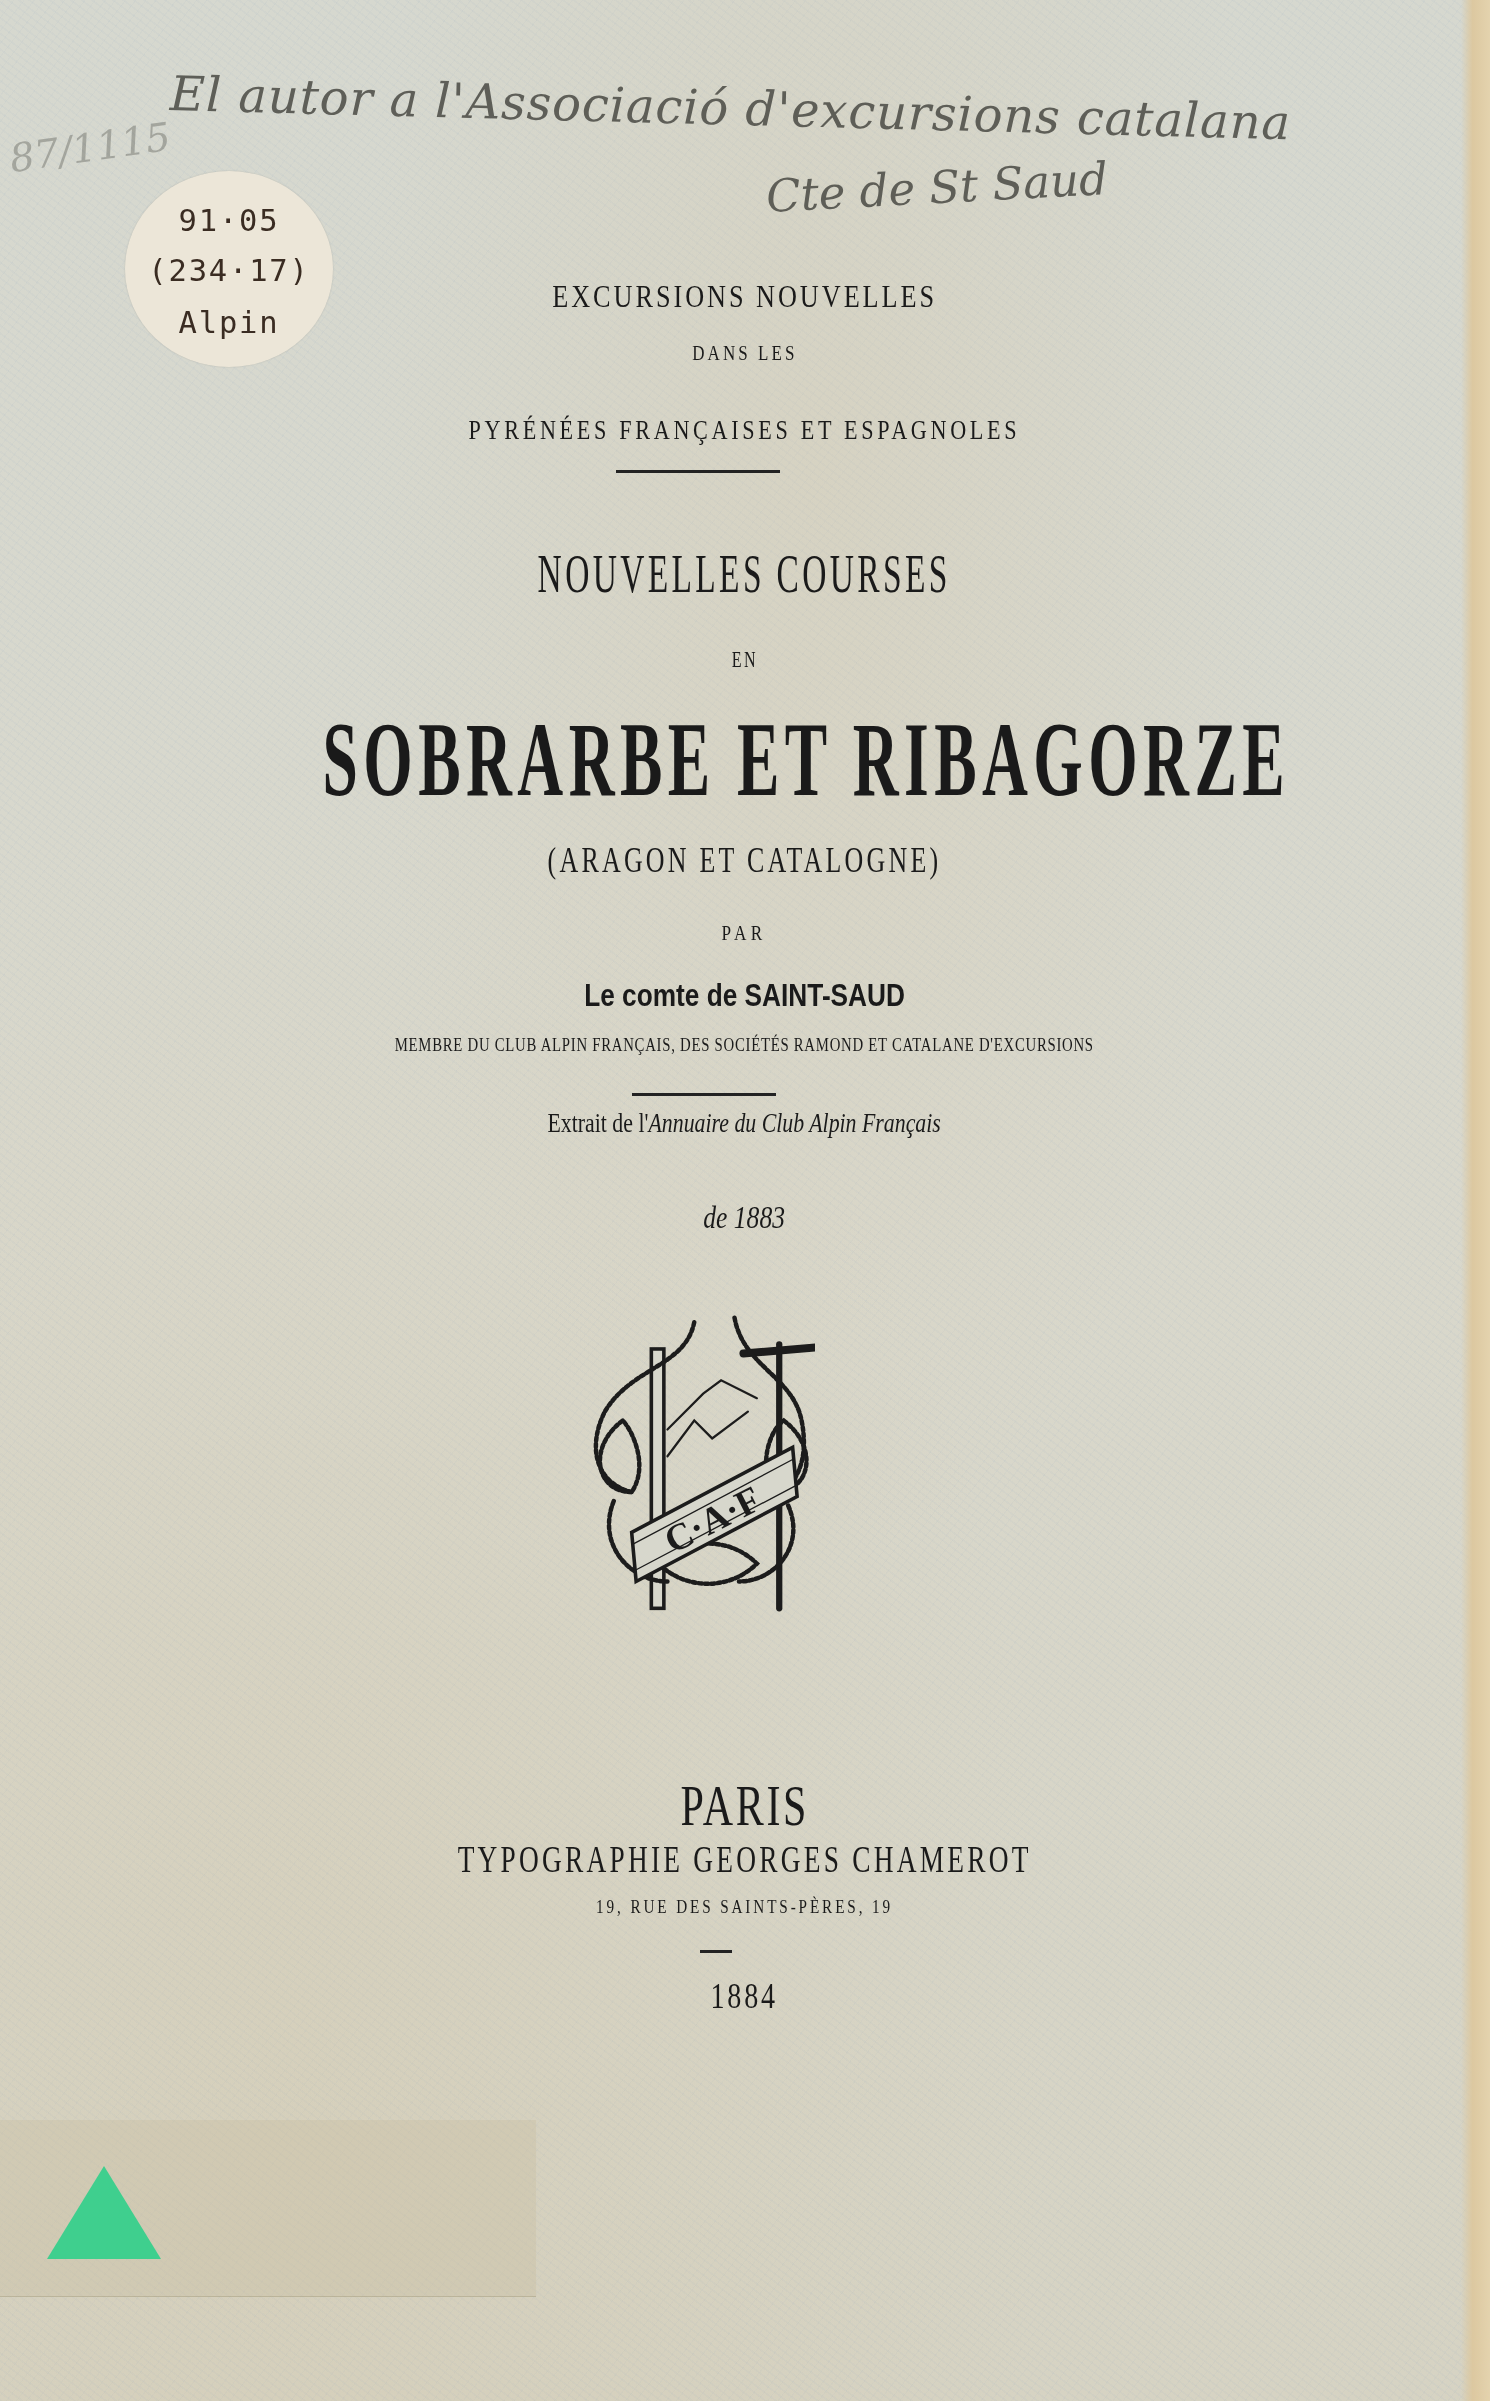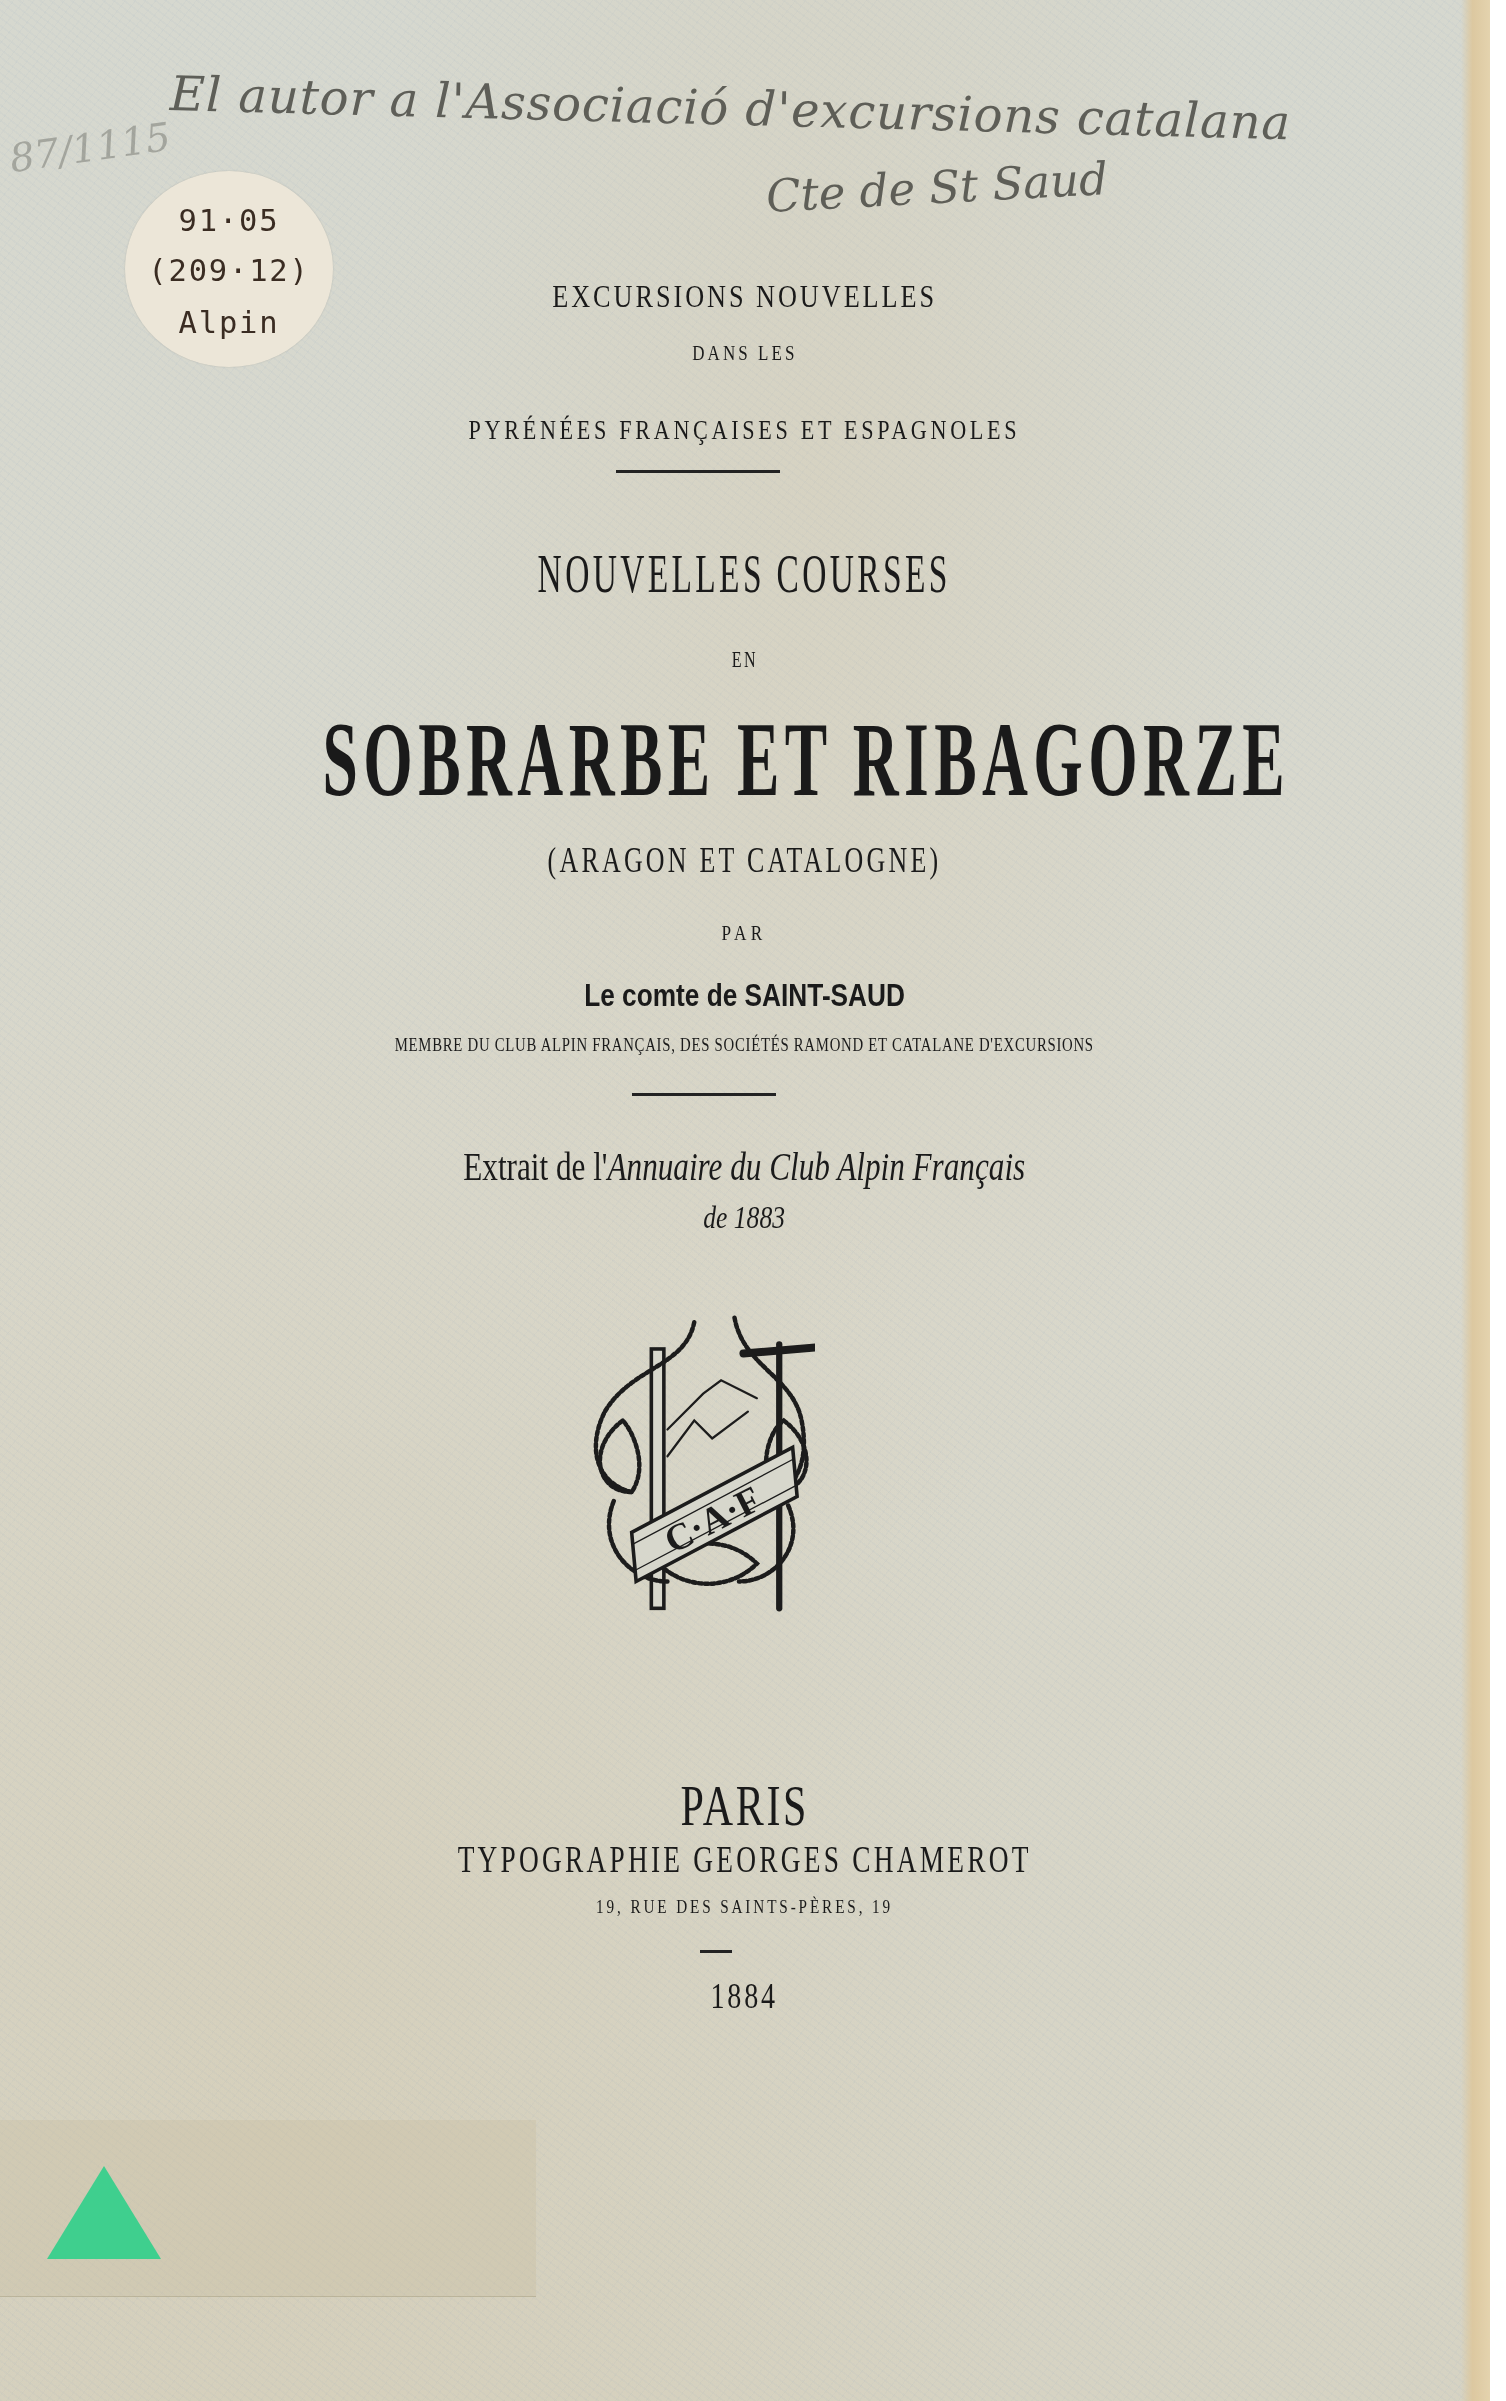--- a/index.html
+++ b/index.html
@@ -34,21 +34,21 @@
 <div class="page">
   <div class="edge"></div>
 
   <div class="abs hand" style="left:9px;top:125px;font-size:39px;transform:rotate(-8deg);opacity:.35;">87/1115</div>
 
   <div class="abs hand" style="left:170px;top:65px;font-size:48px;transform:rotate(1.5deg);transform-origin:left;letter-spacing:0.9px;">El autor a l'Associació d'excursions catalana</div>
   <div class="abs hand" style="left:766px;top:161px;font-size:45px;transform:rotate(-3deg);">Cte de St Saud</div>
 
   <div class="sticker">
     <div class="sticker-line" style="top:32px;">91·05</div>
-    <div class="sticker-line" style="top:82px;">(209·12)</div>
+    <div class="sticker-line" style="top:82px;">(234·17)</div>
     <div class="sticker-line" style="top:134px;">Alpin</div>
   </div>
 
   <div class="center" style="top:278px;font-size:32px;letter-spacing:3.6px;text-decoration:underline;">
     <span class="cond" style="transform:scaleX(.82);">EXCURSIONS NOUVELLES</span>
   </div>
   <div class="center" style="top:342px;font-size:20px;letter-spacing:3.6px;">
     <span class="cond" style="transform:scaleX(.85);">DANS LES</span>
   </div>
   <div class="center" style="top:387px;font-size:27px;letter-spacing:4.5px;margin-top:28px;">
@@ -73,21 +73,21 @@
     <span class="cond" style="transform:scaleX(.8);">PAR</span>
   </div>
   <div class="center" style="top:977px;font-size:32px;font-weight:bold;font-family:'Liberation Sans','DejaVu Sans',sans-serif;">
     <span class="cond" style="transform:scaleX(.82);"><span>Le comte de </span><span>SAINT-SAUD</span></span>
   </div>
   <div class="center" style="top:1035px;font-size:18px;letter-spacing:0.9px;">
     <span class="cond" style="transform:scaleX(.82);">MEMBRE DU CLUB ALPIN FRANÇAIS, DES SOCIÉTÉS RAMOND ET CATALANE D'EXCURSIONS</span>
   </div>
   <div class="rule" style="left:632px;top:1093px;width:144px;"></div>
 
-  <div class="center" style="top:1143px;font-size:40px;">
+  <div class="center" style="top:1107px;font-size:28px;">
     <span class="cond" style="transform:scaleX(.78);"><span>Extrait de l'</span><i>Annuaire du Club Alpin Français</i></span>
   </div>
   <div class="center" style="top:1199px;font-size:32px;font-style:italic;">
     <span class="cond" style="transform:scaleX(.8);">de 1883</span>
   </div>
 
   <svg class="abs" style="left:578px;top:1313px;" width="237" height="300" viewBox="0 0 265 335">
     <g fill="none" stroke="#1c1c1c" stroke-width="5" stroke-linecap="round">
 
       <rect x="82" y="40" width="14" height="290" fill="#d7d7cc" stroke-width="4"></rect>

